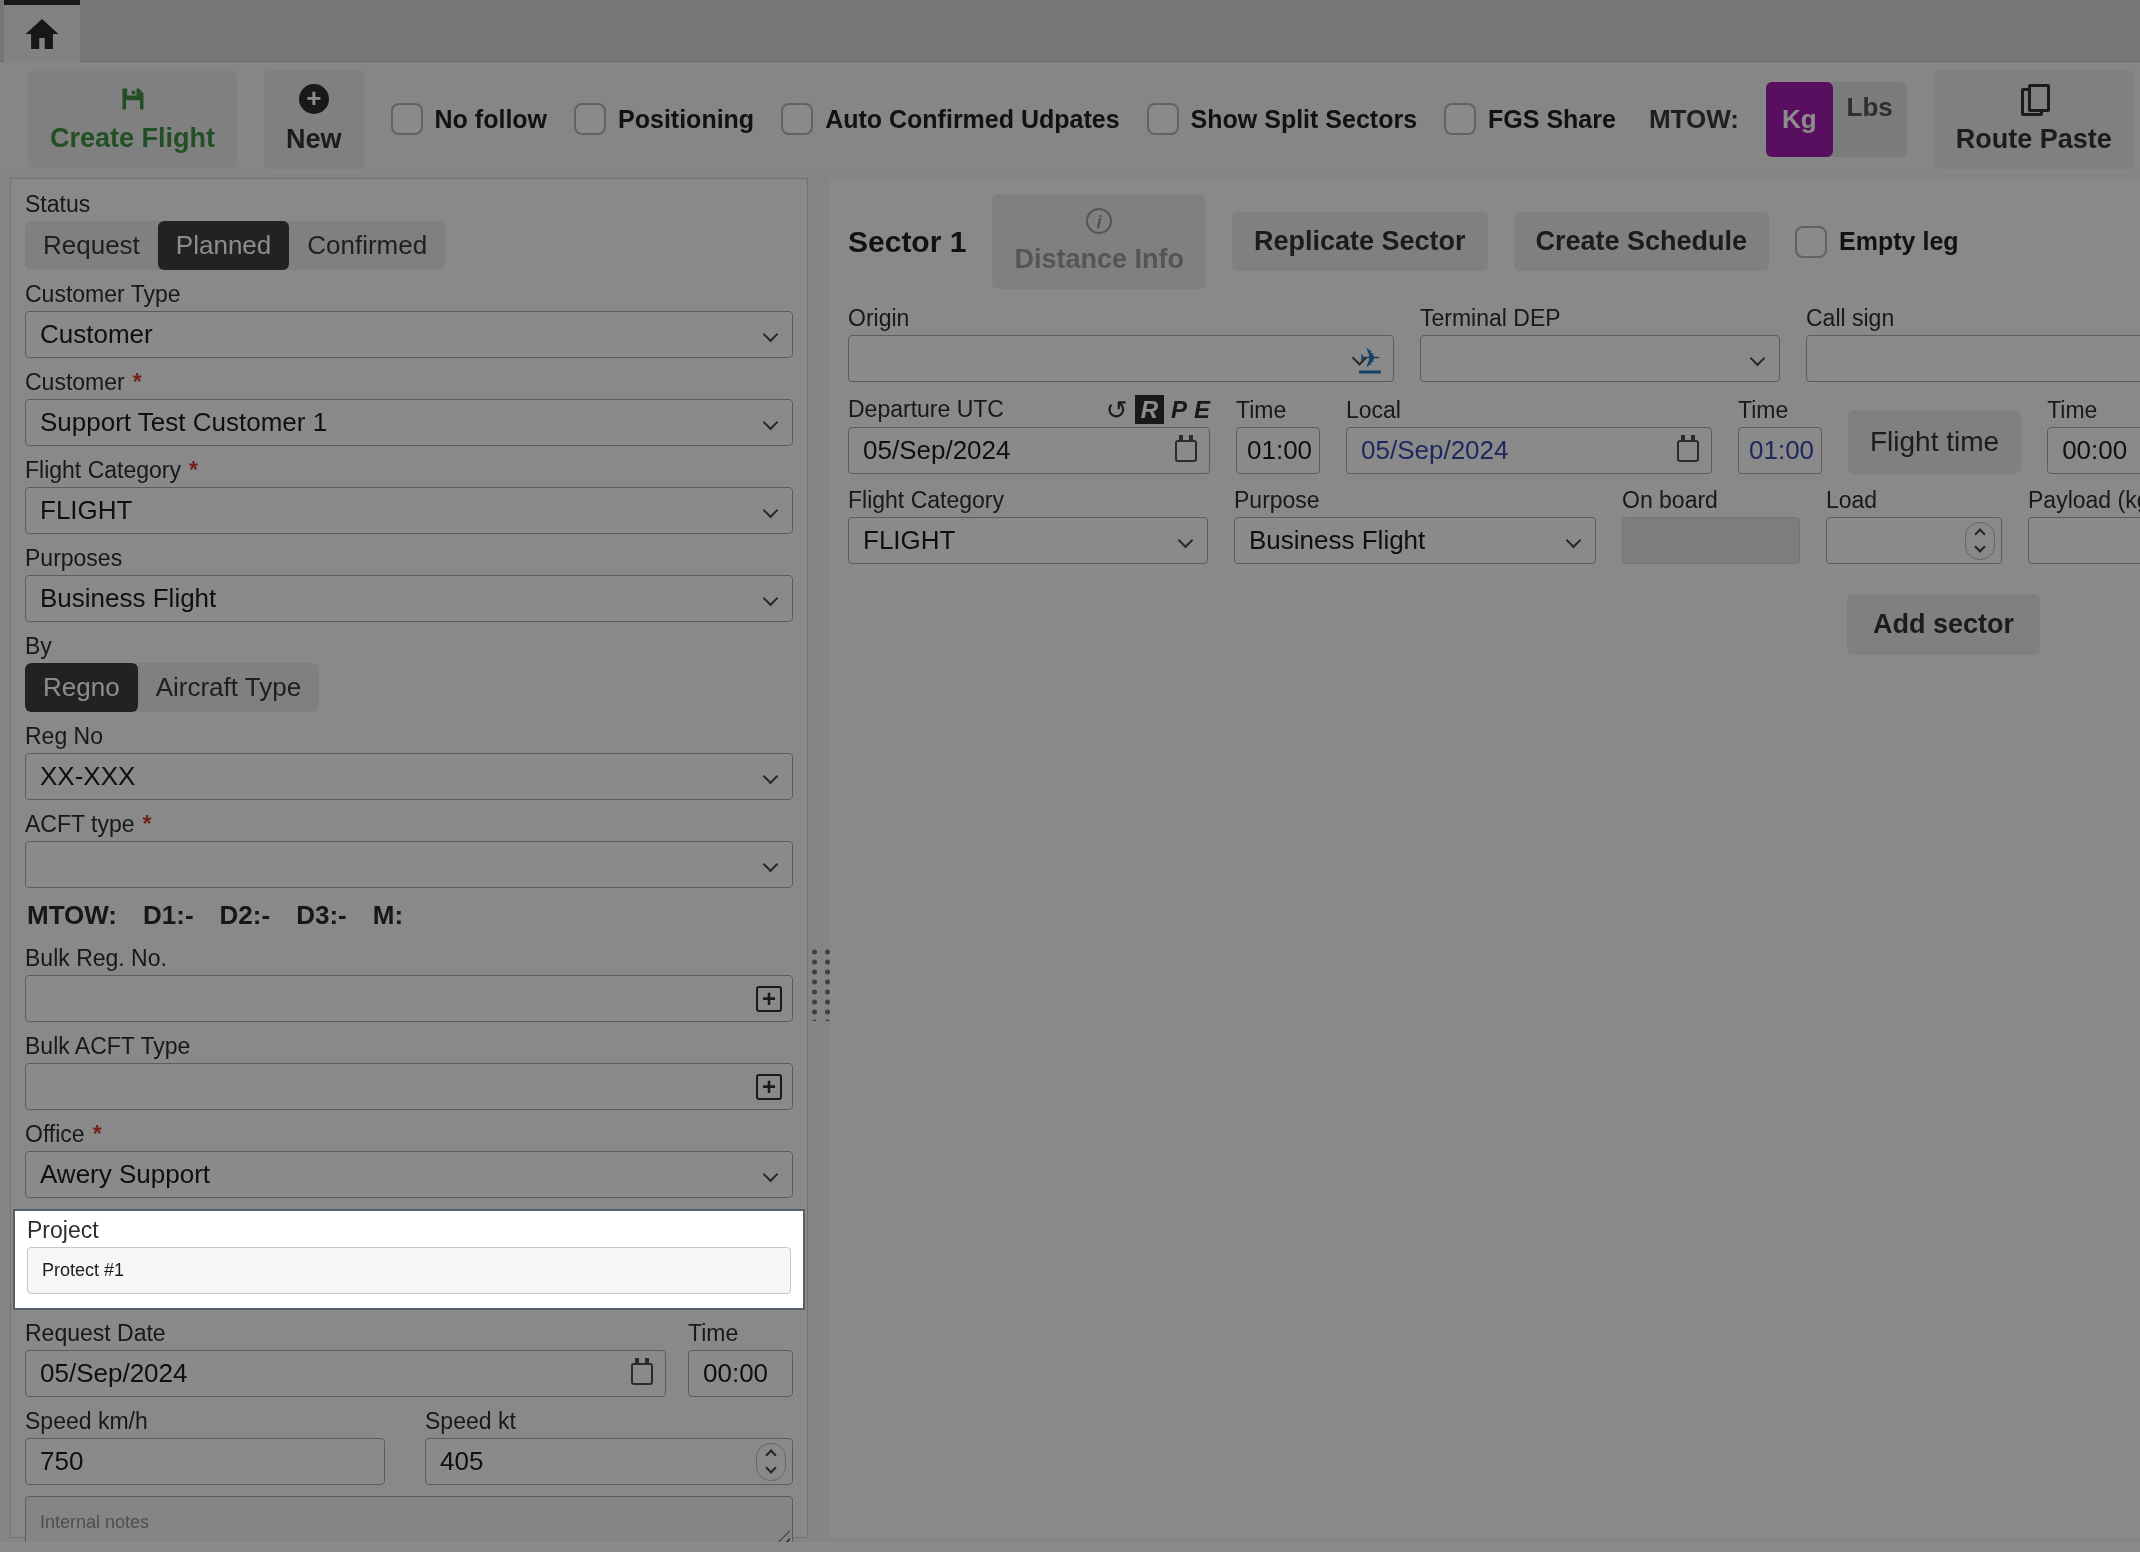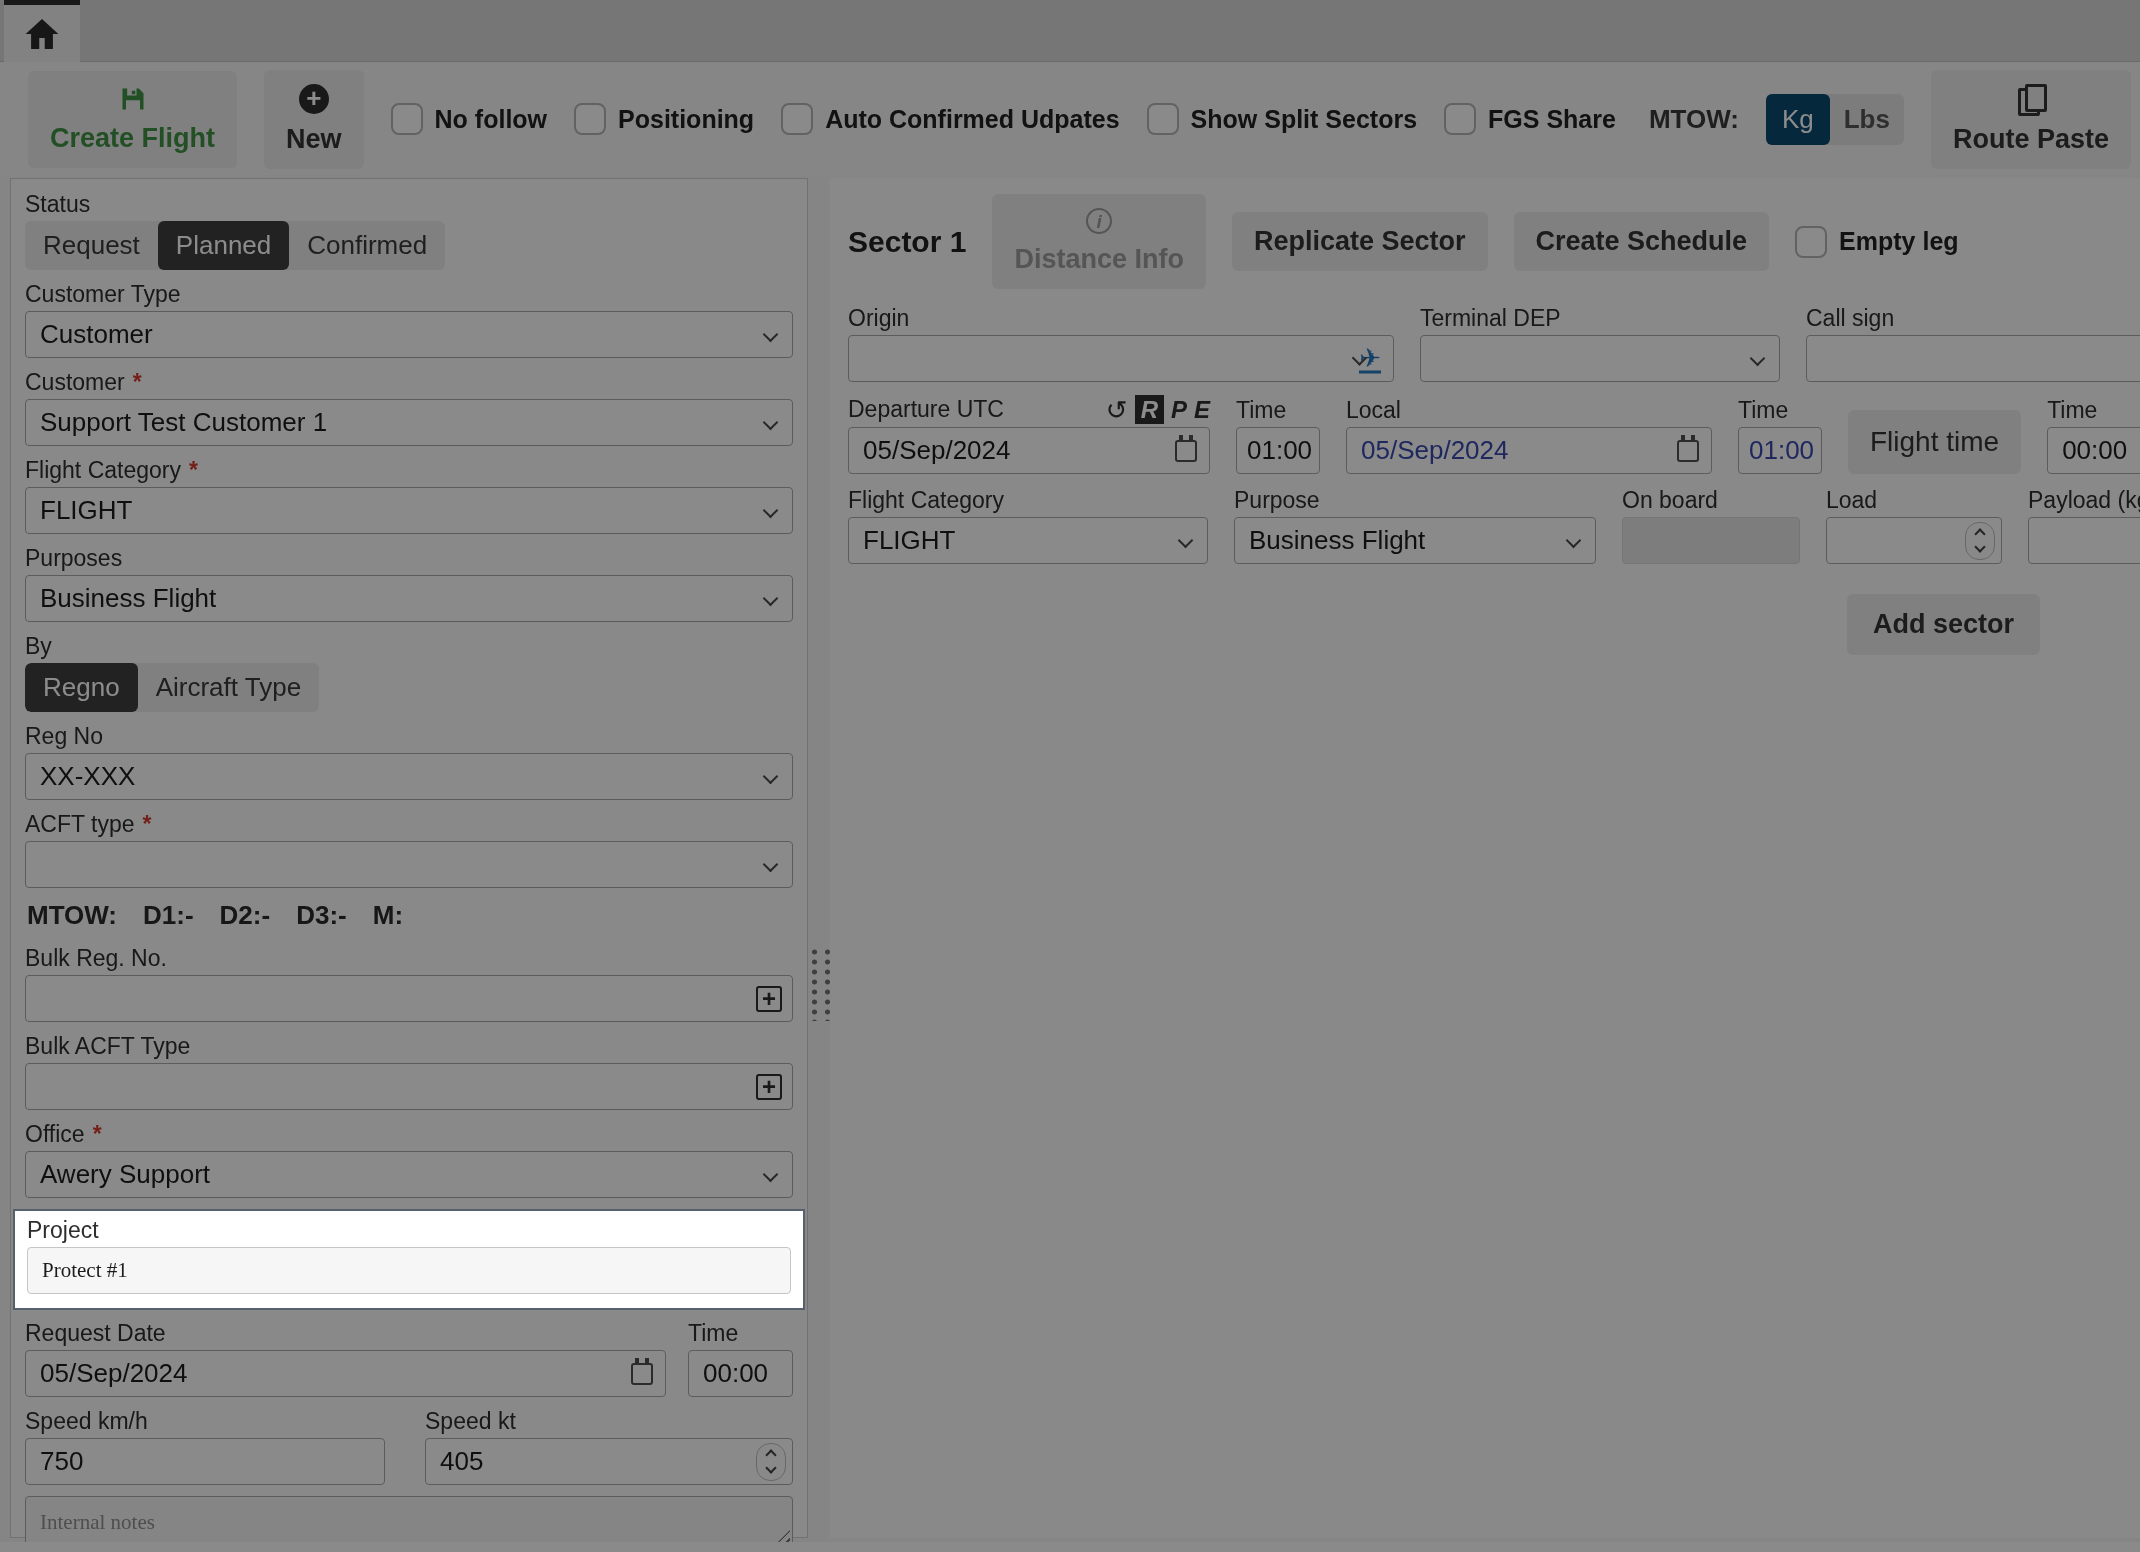--- a/index.html
+++ b/index.html
@@ -14,38 +14,38 @@
 
   
   .toolbar { position:absolute; left:0; top:63px; width:2140px; height:112px; background:#f4f4f4; display:flex; align-items:center; gap:27px; padding:0 28px; }
   .btn { background:#e9e9e9; border-radius:6px; padding:14px 22px; font-size:27px; font-weight:bold; color:#333; display:flex; align-items:center; gap:10px; cursor:pointer; white-space:nowrap;flex-direction:column; }
   .btn-green { color:#3f9143; }
   .cbgroup { display:flex; align-items:center; gap:12px; white-space:nowrap; }
   .cb { width:32px; height:32px; border:2px solid #b3b3b3; border-radius:8px; background:#fcfcfc; }
   .cblabel { font-size:25px; font-weight:bold; color:#222; }
   .mtow-label { font-size:26px; font-weight:bold; color:#3a3a3a; margin-left:6px; }
   .toggle { display:flex; background:#e2e2e2; border-radius:6px; align-items:stretch; }
-  .tg-on { background:#0c4a6e; color:#fff; font-size:26px; font-weight:normal; padding:10px 16px; border-radius:6px; }
+  .tg-on { background:#a21caf; color:#fff; font-size:26px; font-weight:bold; padding:22px 16px; border-radius:6px; }
   .tg-off { color:#555; font-size:26px; font-weight:bold; padding:10px 14px; }
   .plus-circle { width:30px; height:30px; border-radius:50%; background:#2e2e2e; color:#fff; font-size:26px; line-height:29px; text-align:center; font-weight:bold; }
   .copy-ico { position:relative; width:26px; height:30px; }
   .copy-ico::before { content:""; position:absolute; left:0; top:4px; width:16px; height:22px; border:3px solid #333; border-radius:2px; background:transparent; }
   .copy-ico::after { content:""; position:absolute; left:7px; top:0; width:16px; height:22px; border:3px solid #333; border-radius:2px; background:#e9e9e9; }
 
   
   .left-panel { position:absolute; left:10px; top:178px; width:798px; height:1360px; background:#fafafa; border:1px solid #cfcfcf; padding:12px 14px; }
   .right-panel { position:absolute; left:830px; top:178px; width:1310px; height:1360px; background:#fafafa; padding:16px 0 0 18px; }
 
   .fgroup { margin-bottom:11px; }
   .flabel { font-size:23px; color:#2e2e2e; line-height:27px; margin-bottom:3px; display:flex; gap:8px; align-items:baseline; }
   .req { color:#d23b30; font-weight:bold; }
   .control { position:relative; height:47px; background:#fcfcfc; border:1px solid #a8a8a8; border-radius:4px; display:flex; align-items:center; padding:0 14px; font-size:26px; color:#1c1c1c; }
   .chev { width:11px; height:11px; border-right:2px solid #4a4a4a; border-bottom:2px solid #4a4a4a; transform:rotate(45deg); margin-top:-6px; }
   .control .chev { position:absolute; right:16px; top:50%; }
-  input.bare { border:none; outline:none; background:transparent; width:100%; height:100%; font-size:21px; color:#1c1c1c; padding:0;font-family:Liberation Serif, serif; }
+  input.bare { border:none; outline:none; background:transparent; width:100%; height:100%; font-size:18px; color:#1c1c1c; padding:0; }
   input.bare::placeholder { color:#8f8f8f; }
 
   .seg { display:inline-flex; background:#e9e9e9; border-radius:6px; overflow:hidden; }
   .seg span { font-size:26px; color:#3a3a3a; padding:9px 18px; }
   .seg .on { background:#3f3f3f; color:#fff; border-radius:6px; }
 
   .mtow-line { font-size:26px; font-weight:bold; color:#2a2a2a; margin:12px 2px 14px; display:flex; gap:26px; }
 
   .plusbox { position:absolute; right:10px; top:50%; transform:translateY(-50%); width:26px; height:26px; border:2px solid #2f2f2f; border-radius:3px; color:#2f2f2f; font-size:24px; line-height:22px; text-align:center; font-weight:bold; }
 

